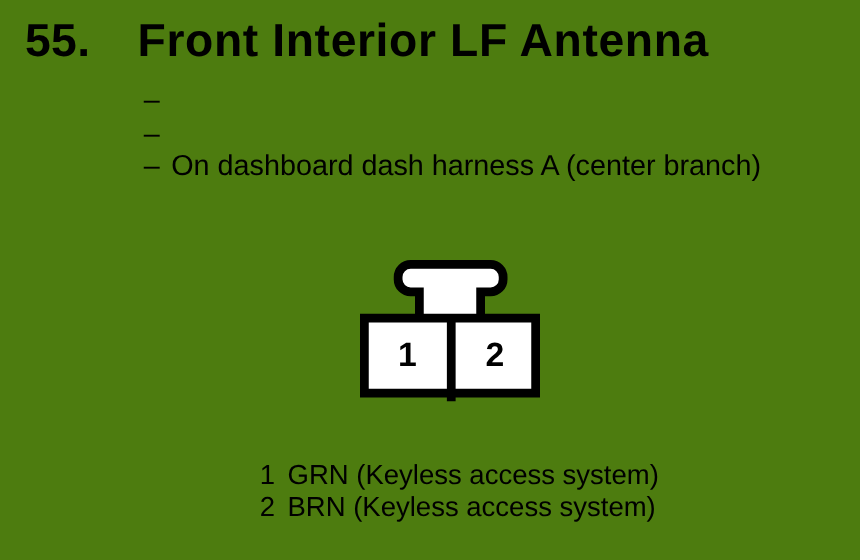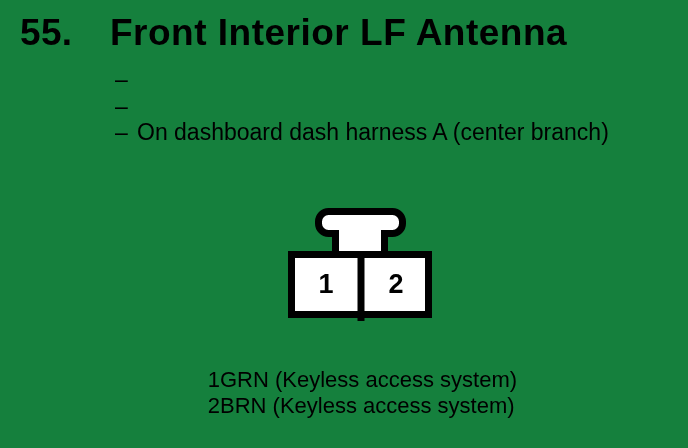--- a/index.html
+++ b/index.html
@@ -1,20 +1,20 @@
 <!DOCTYPE html>
 <html><head>
 <meta charset="utf-8">
 <style>
   html, body { margin: 0; padding: 0; }
   .screen {
     position: relative;
     width: 688px;
     height: 448px;
-    background: #15803d;
+    background: #4d7c0f;
     color: #000000;
     font-family: "Liberation Sans", "DejaVu Sans", sans-serif;
     overflow: hidden;
   }
 
   
   .item-number {
     position: absolute;
     left: 20px;
     top: 12px;
@@ -74,21 +74,21 @@
   
   .pin-legend {
     position: absolute;
     left: 207px;
     top: 367px;
     font-size: 22px;
     line-height: 26px;
   }
   .legend-row { display: flex; white-space: nowrap; }
   .legend-num { display: inline-block; width: 13px; text-align: right; }
-  .legend-label { display: inline-block; }
+  .legend-label { display: inline-block; margin-left: 10px; }
 </style>
 </head>
 <body>
 
 <div class="screen">
 
   <div class="item-number">55.</div>
 
   <div class="page-title">Front Interior LF Antenna</div>
 

